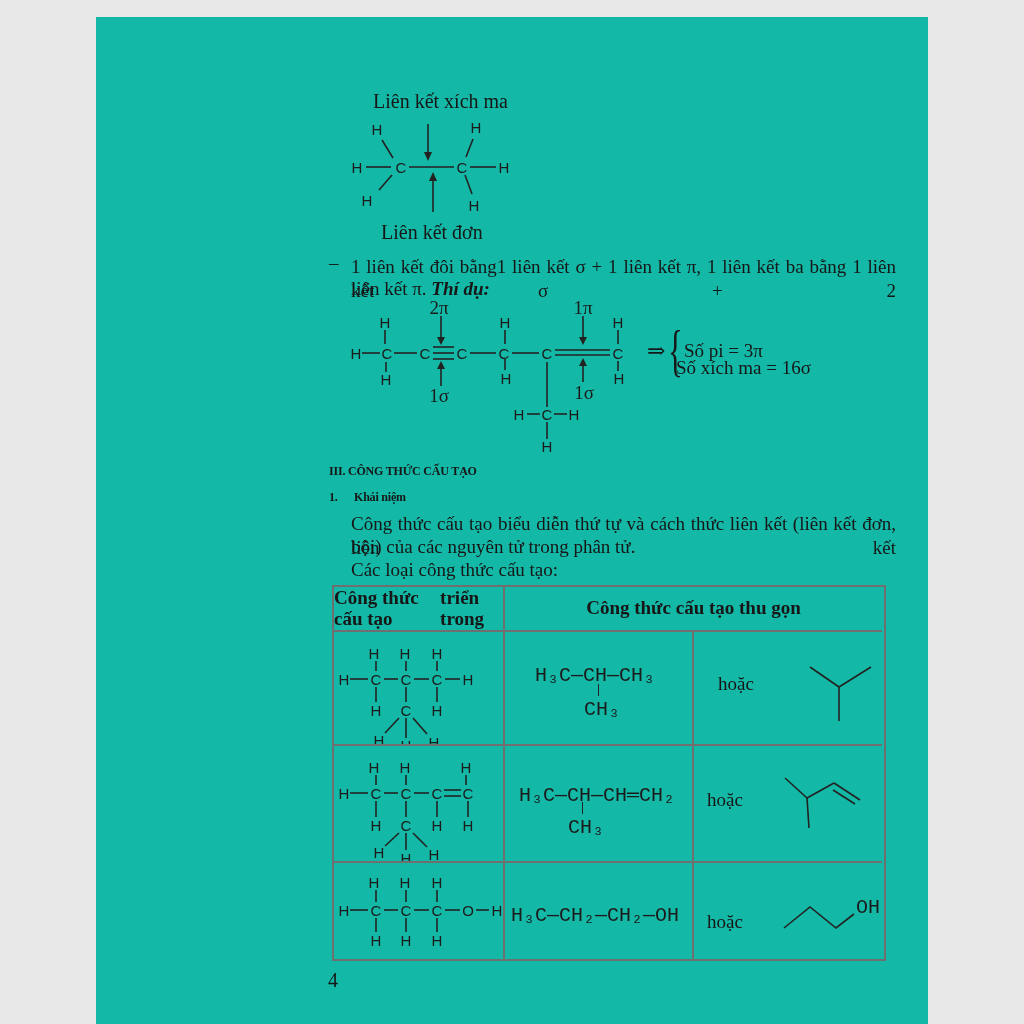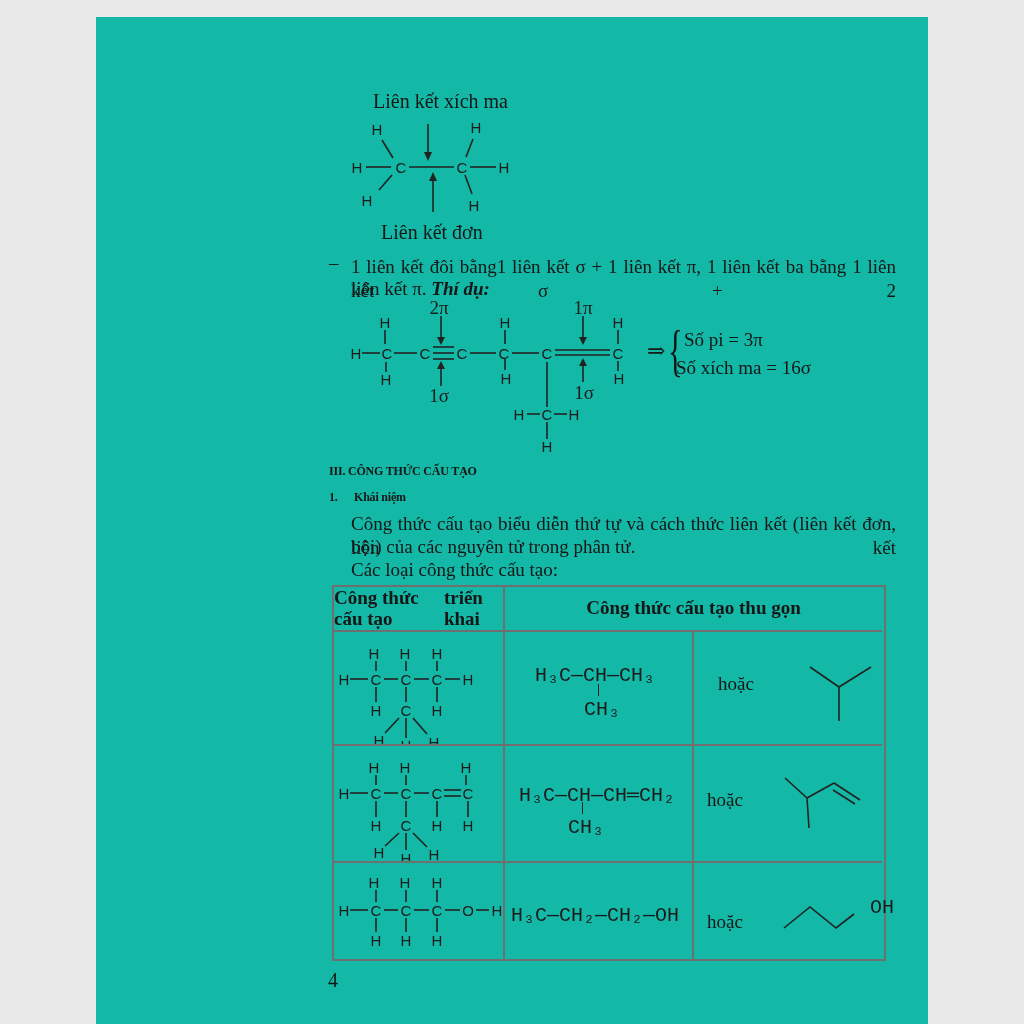--- a/index.html
+++ b/index.html
@@ -124,35 +124,35 @@
     <text x="272" y="27">H</text>
     <text x="273" y="83">H</text>
     <text x="173" y="119">H</text>
     <text x="201" y="119">C</text>
     <text x="228" y="119">H</text>
     <text x="201" y="151">H</text>
   </svg>
 
   <div class="abs serif" style="left:551px;top:321px;font-size:22px;">⇒</div>
   <div class="abs brace" style="left:572px;top:306px;">{</div>
-  <div class="abs body-text" style="left:588px;top:311px;">Số pi = 3π</div>
+  <div class="abs body-text" style="left:588px;top:322px;">Số pi = 3π</div>
   <div class="abs body-text" style="left:580px;top:339px;">Số xích ma = 16σ</div>
 
   <div class="abs heading" style="left:233px;top:447px;">III. CÔNG THỨC CẤU TẠO</div>
   <div class="abs heading" style="left:233px;top:473px;">1.</div>
   <div class="abs heading" style="left:258px;top:473px;text-align:center;">Khái niệm</div>
   <div class="abs body-text just" style="left:255px;top:495px;width:545px;">Công thức cấu tạo biểu diễn thứ tự và cách thức liên kết (liên kết đơn, liên kết</div>
   <div class="abs body-text" style="left:255px;top:541px;">Các loại công thức cấu tạo:</div>
   <div class="abs body-text" style="left:255px;top:518px;">bội) của các nguyên tử trong phân tử.</div>
 
   <div class="tbl">
 
     <div class="cell hcell">
       <span>Công thức cấu tạo</span>
-      <span>triển khai</span>
+      <span>triển trong</span>
     </div>
     <div class="cell hcell span2 last-col">
       <span>Công thức cấu tạo thu gọn</span>
     </div>
 
     <div class="cell">
       <svg width="169" height="112">
         <line x1="42" y1="29" x2="42" y2="39"></line>
           <line x1="72" y1="29" x2="72" y2="39"></line>
           <line x1="103" y1="29" x2="103" y2="39"></line>
@@ -274,19 +274,19 @@
       </svg>
     </div>
     <div class="cell last-row">
       <span class="abs formula" style="left:6px;top:41px;">H₃C—CH₂—CH₂—OH</span>
     </div>
     <div class="cell last-col last-row">
       <span class="abs body-text" style="left:13px;top:47px;">hoặc</span>
       <svg class="abs" style="left:0;top:0;" width="189" height="94">
         <polyline points="90,65 116,44 142,65 160,51"></polyline>
       </svg>
-      <span class="abs formula" style="left:176px;top:33px;">OH</span>
+      <span class="abs formula" style="left:162px;top:33px;">OH</span>
     </div>
   </div>
 
   <div class="abs serif" style="left:232px;top:951px;">4</div>
 
 </div>
 
 </body></html>

